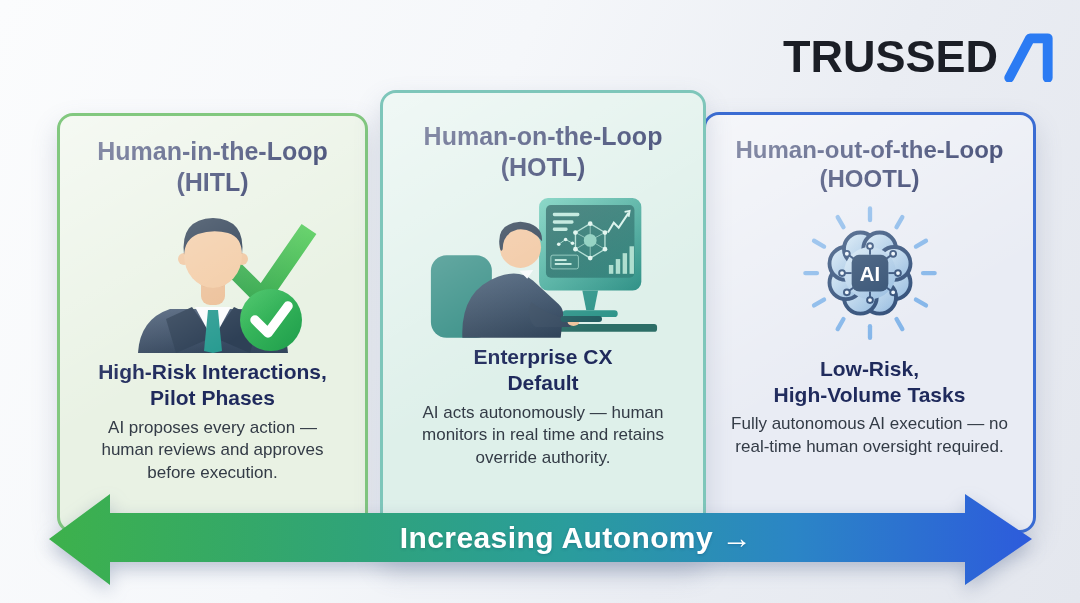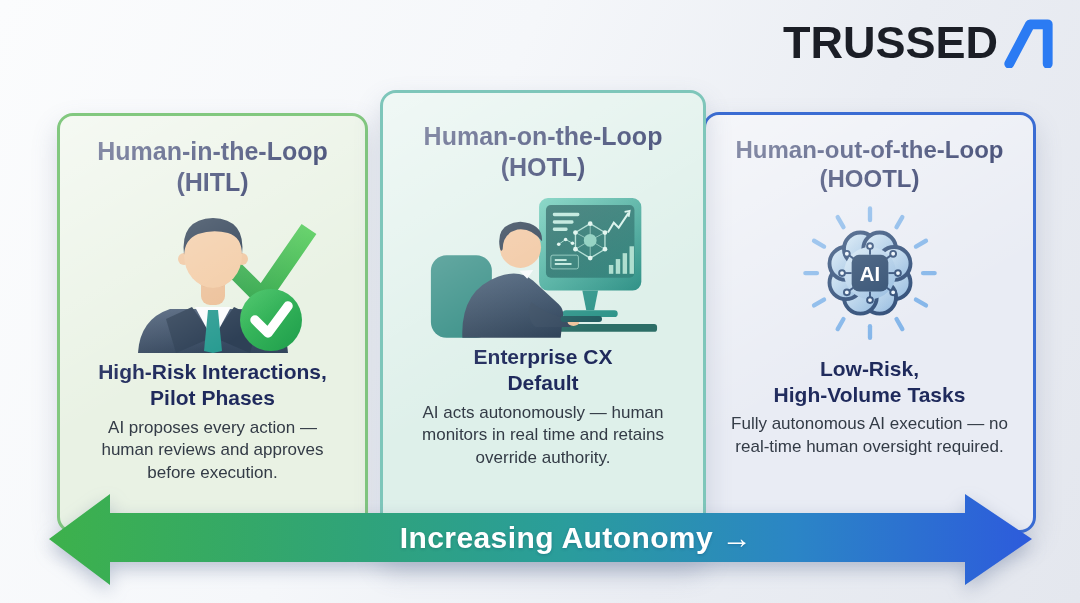--- a/index.html
+++ b/index.html
@@ -2,21 +2,21 @@
 <html><head>
 <meta charset="utf-8">
 <style>
   html,body{margin:0;padding:0;background:#dfe2ea;}
   .stage{
     position:relative;width:1080px;height:603px;overflow:hidden;
     font-family:"Liberation Sans",sans-serif;
     background:linear-gradient(115deg,#fbfcfd 0%,#f5f7fa 40%,#eaedf3 68%,#e4e7ee 100%);
   }
   
-  .logo{position:absolute;top:16px;right:24px;display:flex;align-items:center;gap:4px;}
+  .logo{position:absolute;top:30px;right:24px;display:flex;align-items:center;gap:4px;}
   .logo-text{font-size:45px;font-weight:bold;color:#1b1e26;letter-spacing:0px;line-height:1;}
   
   .card{
     position:absolute;border:3px solid;border-radius:16px;
     box-shadow:0 12px 26px rgba(90,105,140,.22);
     display:flex;flex-direction:column;align-items:center;
     text-align:center;z-index:1;
   }
   .card::before{content:"";position:absolute;inset:0;border-radius:13px;
     background:linear-gradient(150deg,rgba(255,255,255,.55),rgba(255,255,255,0) 55%);pointer-events:none;}

